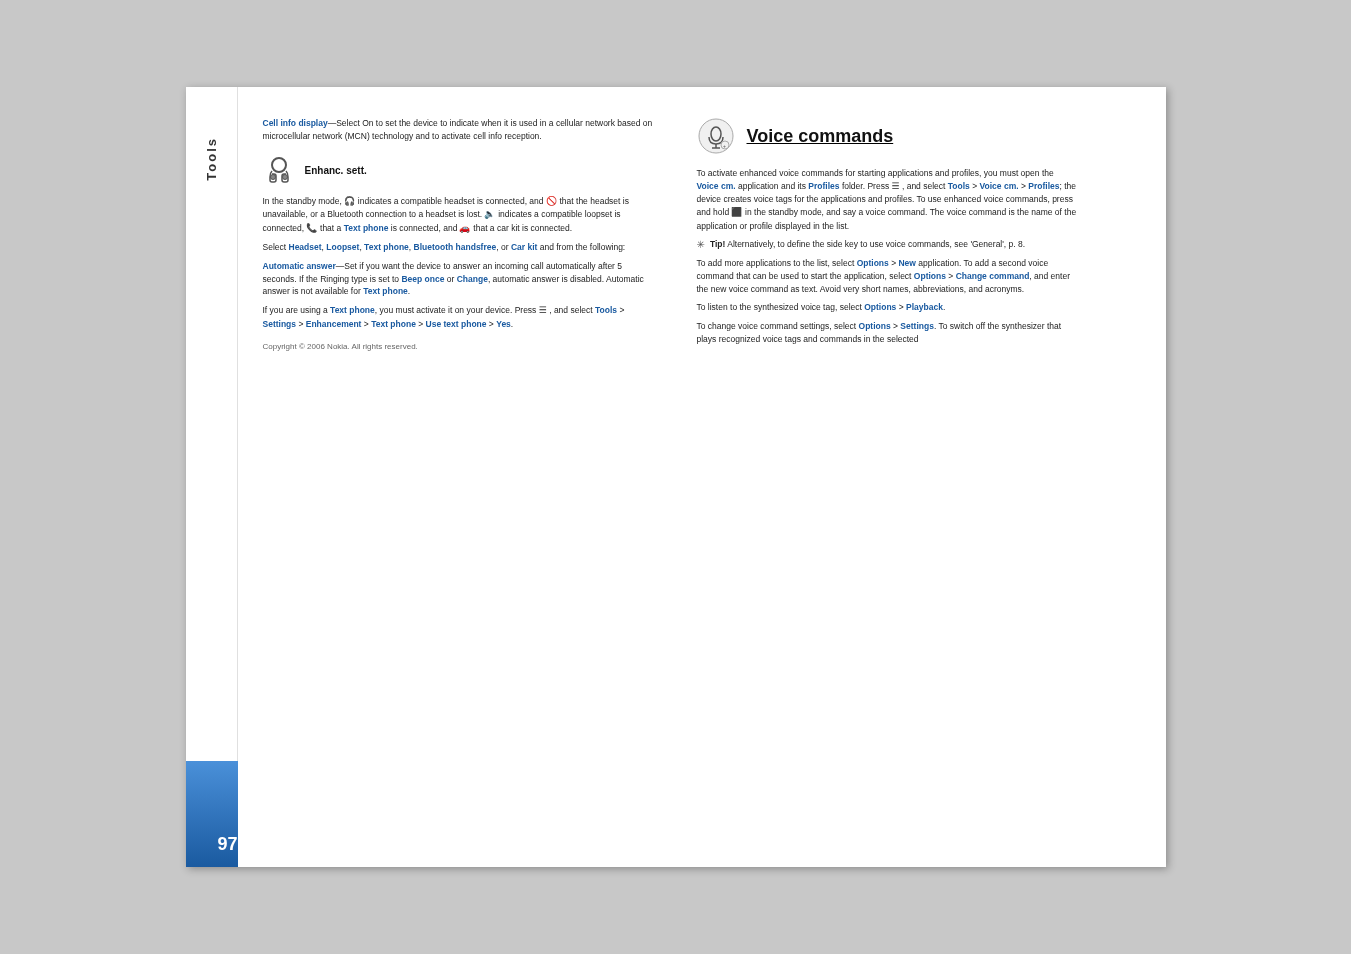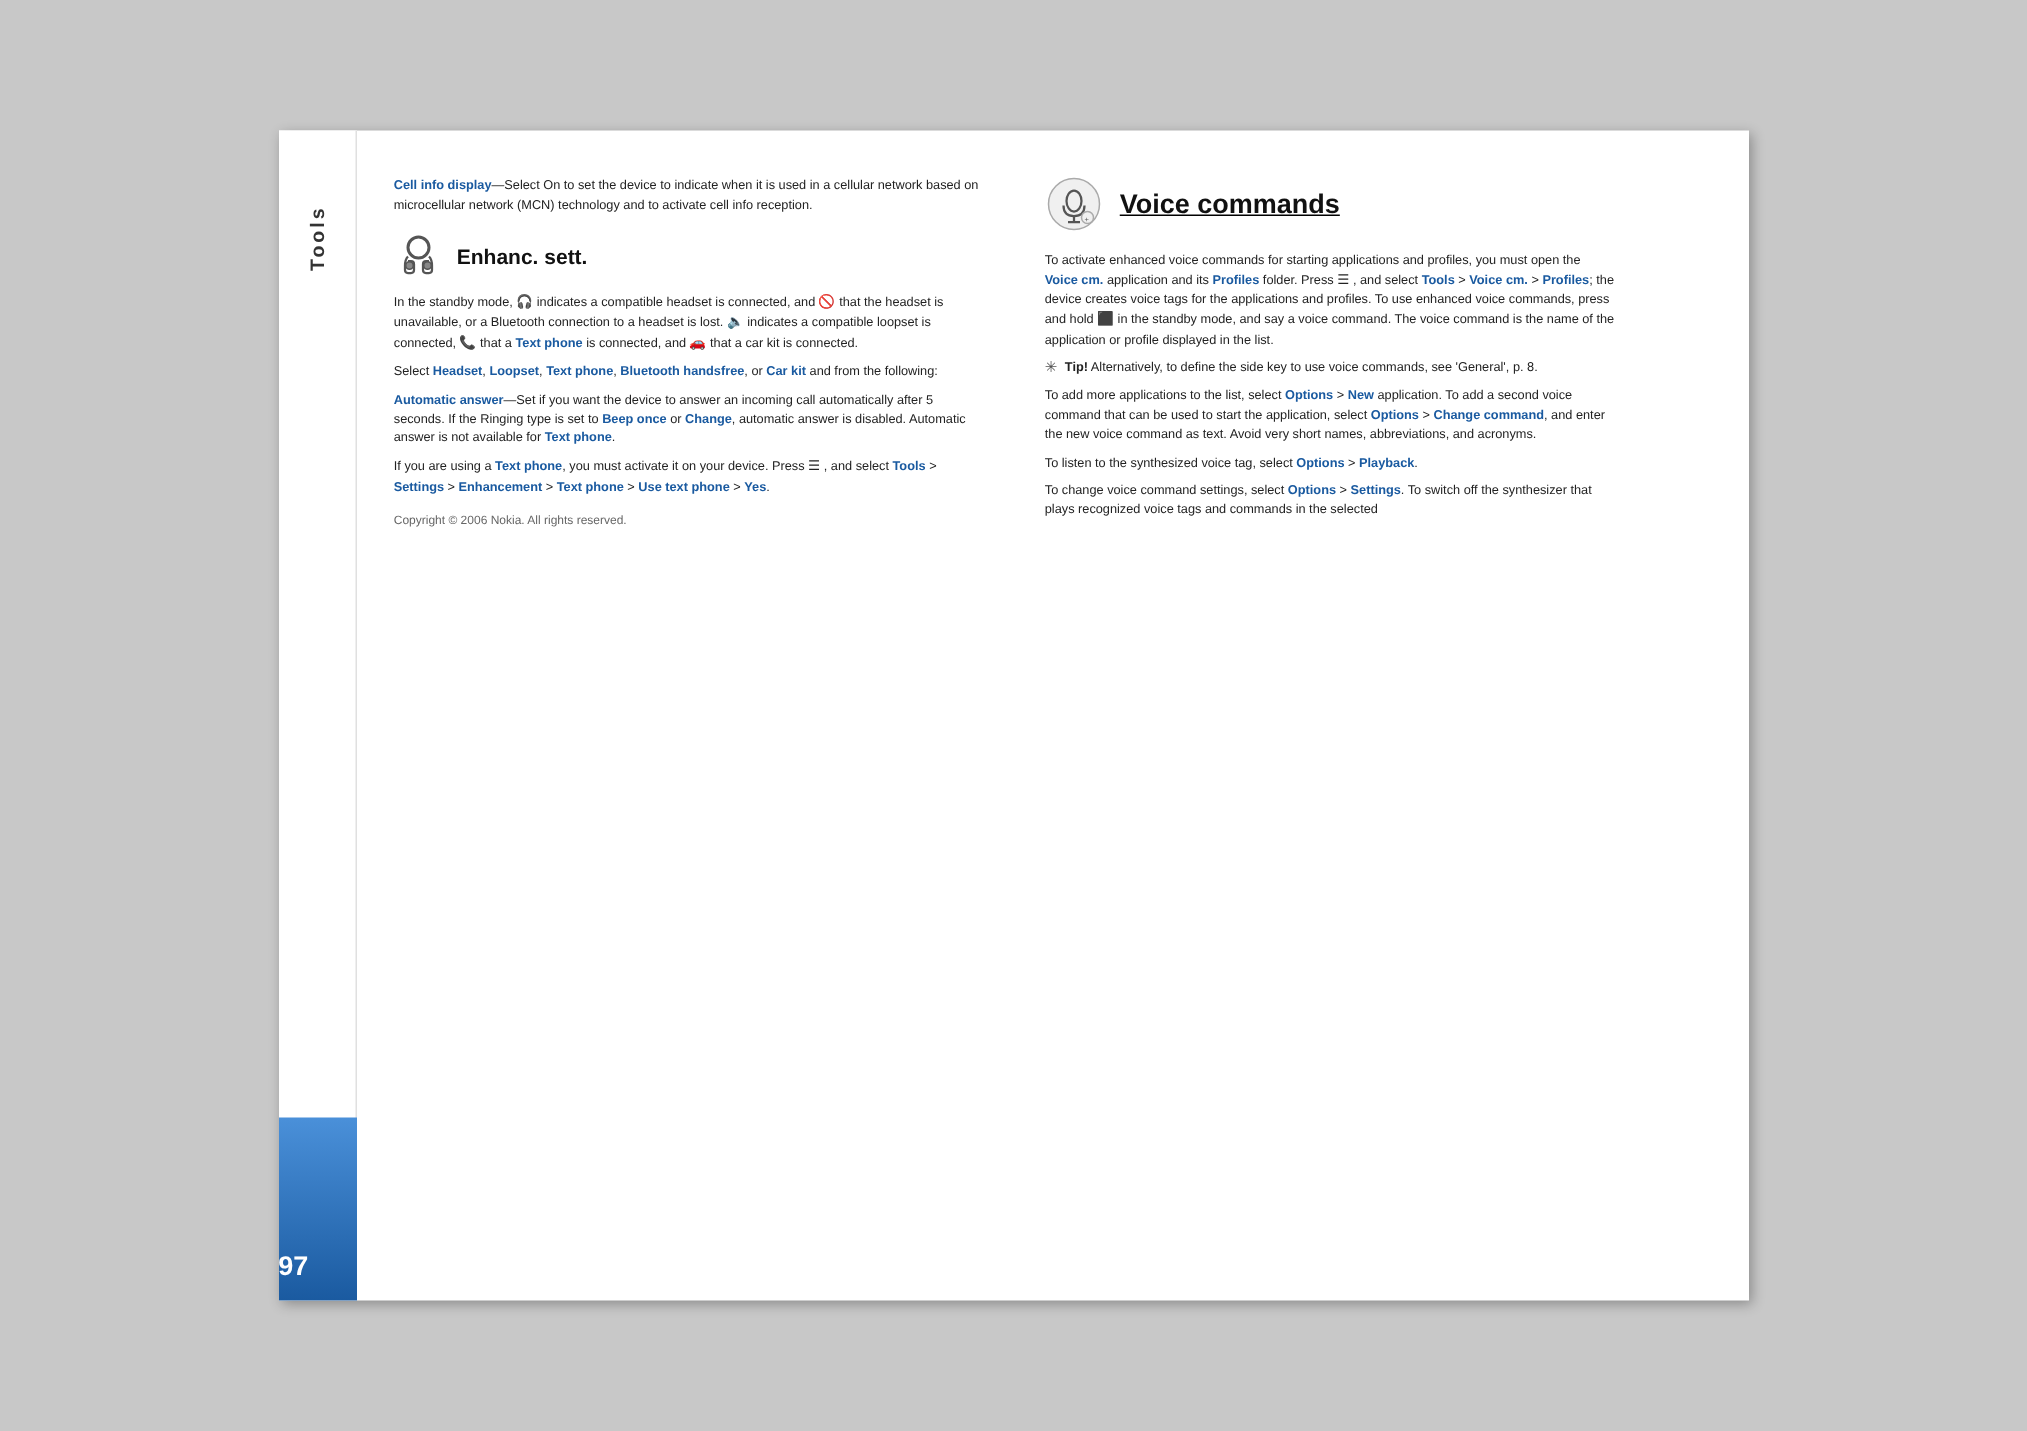--- a/index.html
+++ b/index.html
@@ -46,25 +46,25 @@
       color: #333;
       letter-spacing: 2px;
       margin-top: 30px;
     }
     
     .blue-corner {
       position: absolute;
       bottom: 0;
       left: 0;
       width: 52px;
-      height: 122px;
+      height: 106px;
       background: linear-gradient(to bottom, #4a90d9, #1a5aa0);
       display: flex;
       align-items: flex-end;
-      justify-content: flex-start;
+      justify-content: flex-end;
       padding-bottom: 12px;
     }
     .page-number {
       color: #ffffff;
       font-size: 18px;
       font-weight: bold;
     }
     
     .content-area {
       flex: 1;
@@ -97,21 +97,21 @@
       align-items: center;
       gap: 10px;
       margin: 12px 0 8px 0;
     }
     .section-icon {
       width: 32px;
       height: 32px;
       flex-shrink: 0;
     }
     .section-title {
-      font-size: 14px;
+      font-size: 10px;
       font-weight: bold;
       color: #111;
     }
     
     .vc-heading {
       display: flex;
       align-items: center;
       gap: 12px;
       margin-bottom: 12px;
       text-decoration: underline;

